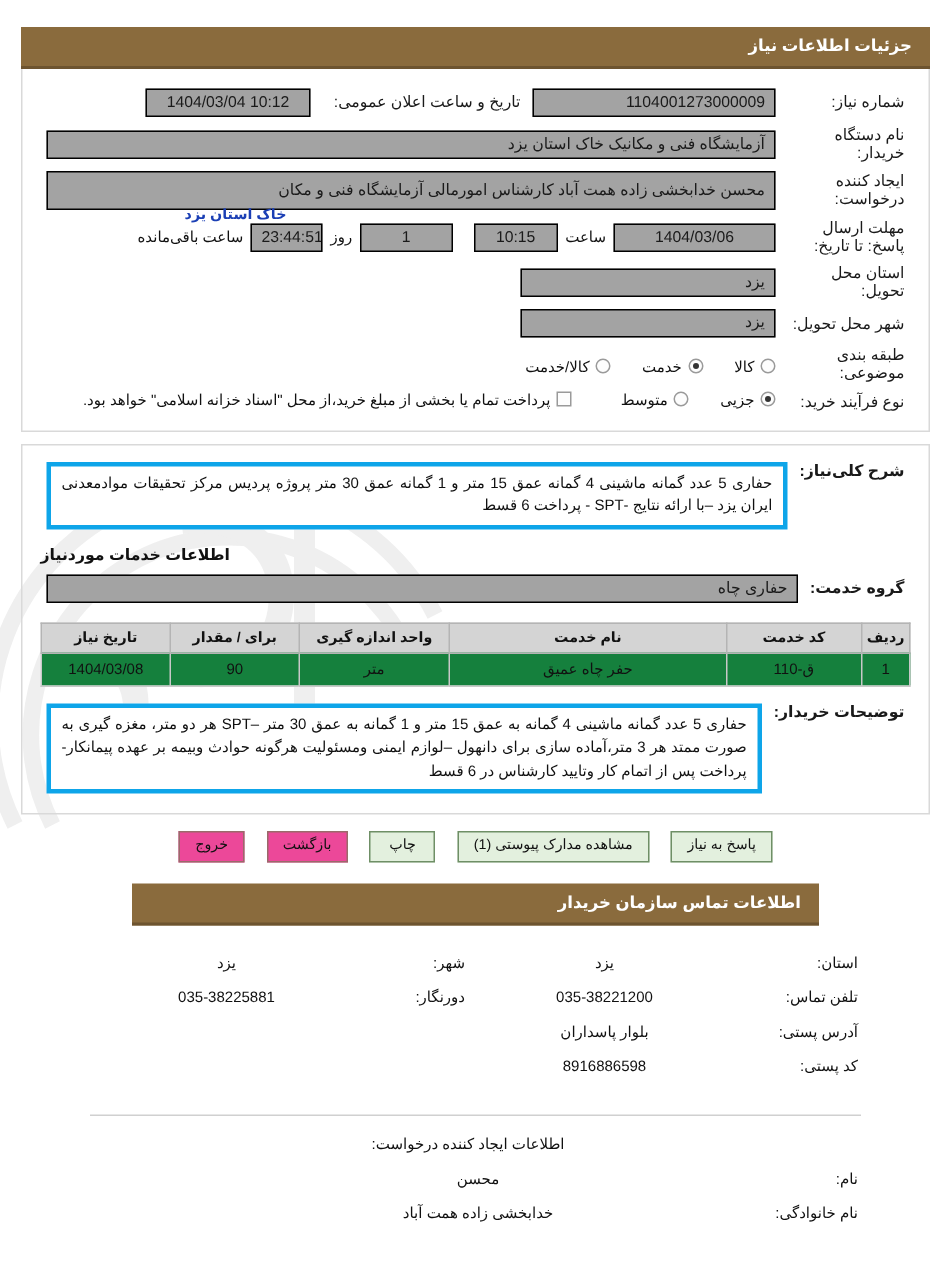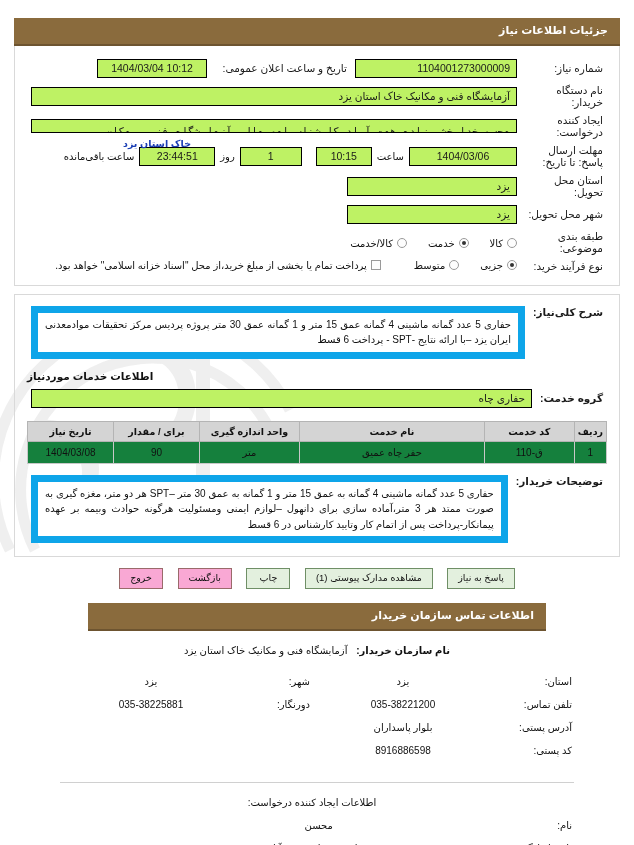--- a/index.html
+++ b/index.html
@@ -60,36 +60,35 @@
     text-align: right;
     font-size: 10px;
     color: #111;
     white-space: normal;
     padding-left: 8px;
     padding-right: 10px;
     line-height: 1.15;
   }
   .fbox {
     border: 1px solid #000;
-    background: #bef264;
+    background: #a3a3a3;
     height: 19px;
     line-height: 17px;
     font-size: 10.5px;
     padding: 0 6px;
     text-align: right;
     overflow: hidden;
     white-space: nowrap;
     display: block;
   }
   .fbox.num { text-align: right; direction: ltr; }
   .fbox.ctr { text-align: center; direction: ltr; }
   .fbox.tall {
-    height: 14px;
+    height: 26px;
     line-height: 24px;
-    font-family: Liberation Mono, monospace;
   }
   .inline-lbl {
     font-size: 10px;
     padding: 0 5px;
     white-space: nowrap;
     color: #111;
   }
 
   
   .overlap-blue {
@@ -125,21 +124,21 @@
     width: 10px; height: 10px;
     border: 1px solid #9a9a9a;
     background: #fdfdfd;
     vertical-align: -1px;
     margin-left: 4px;
   }
   .opt { font-size: 10px; margin-left: 18px; white-space: nowrap; color:#111; }
 
   
   .descbox {
-    border: 7px solid #0ea5e9;
+    border: 3px solid #0ea5e9;
     background: #fff;
     font-size: 10px;
     line-height: 1.55;
     padding: 4px 7px;
     text-align: justify;
     color: #111;
   }
   .big-lbl {
     font-size: 11px;
     font-weight: bold;
@@ -193,21 +192,21 @@
     border: 1px solid #7b7b7b;
     padding: 3px 10px 4px 10px;
     margin: 0 5px;
     color: #111;
     cursor: pointer;
     line-height: 12px;
     min-width: 44px;
     text-align: center;
   }
   .btn.green { background: #e3f0de; border-color: #6f8f66; }
-  .btn.pink  { background: #f9a8d4; border-color: #9a6a6a; }
+  .btn.pink  { background: #ec4899; border-color: #9a6a6a; }
 
   
   .contact {
     padding: 14px 60px 6px 60px;
     font-size: 10px;
     color: #111;
   }
   .contact .org {
     font-size: 10px;
     margin-bottom: 14px;
@@ -295,21 +294,21 @@
         <tr>
           <td class="lbl">مهلت ارسال پاسخ: تا تاریخ:</td>
           <td colspan="3">
             <div style="display:flex; align-items:center; gap:0;">
               <span class="fbox ctr" style="width:108px">1404/03/06</span>
               <span class="inline-lbl">ساعت</span>
               <span class="fbox ctr" style="width:56px">10:15</span>
               <span style="width:14px"></span>
               <span class="fbox ctr" style="width:62px">1</span>
               <span class="inline-lbl">روز</span>
-              <span class="fbox ctr" style="width:76px">23:44:51</span>
+              <span class="fbox ctr" style="width:48px">23:44:51</span>
               <span class="inline-lbl">ساعت باقی‌مانده</span>
             </div>
           </td>
         </tr>
 
         <tr>
           <td class="lbl">استان محل تحویل:</td>
           <td colspan="3">
                   <span class="fbox" style="width:170px">یزد</span>
                 </td>
@@ -419,24 +418,20 @@
       <span class="btn green">چاپ</span>
       <span class="btn pink">بازگشت</span>
       <span class="btn pink">خروج</span>
     </div>
 
     <div style="padding:10px 88px 0 88px;">
       <div class="sect-bar">اطلاعات تماس سازمان خریدار</div>
     </div>
 
     <div class="contact">
-      <div class="org">
-        <b>نام سازمان خریدار:</b>
-        <span style="padding-right:6px">آزمایشگاه فنی و مکانیک خاک استان یزد</span>
-      </div>
 
       <table class="cinfo">
         <tbody>
             <tr>
           <td class="ck">استان:</td>
           <td class="cv">یزد</td>
           <td class="ck2">شهر:</td>
           <td class="cv2">یزد</td>
         </tr>
         <tr>

